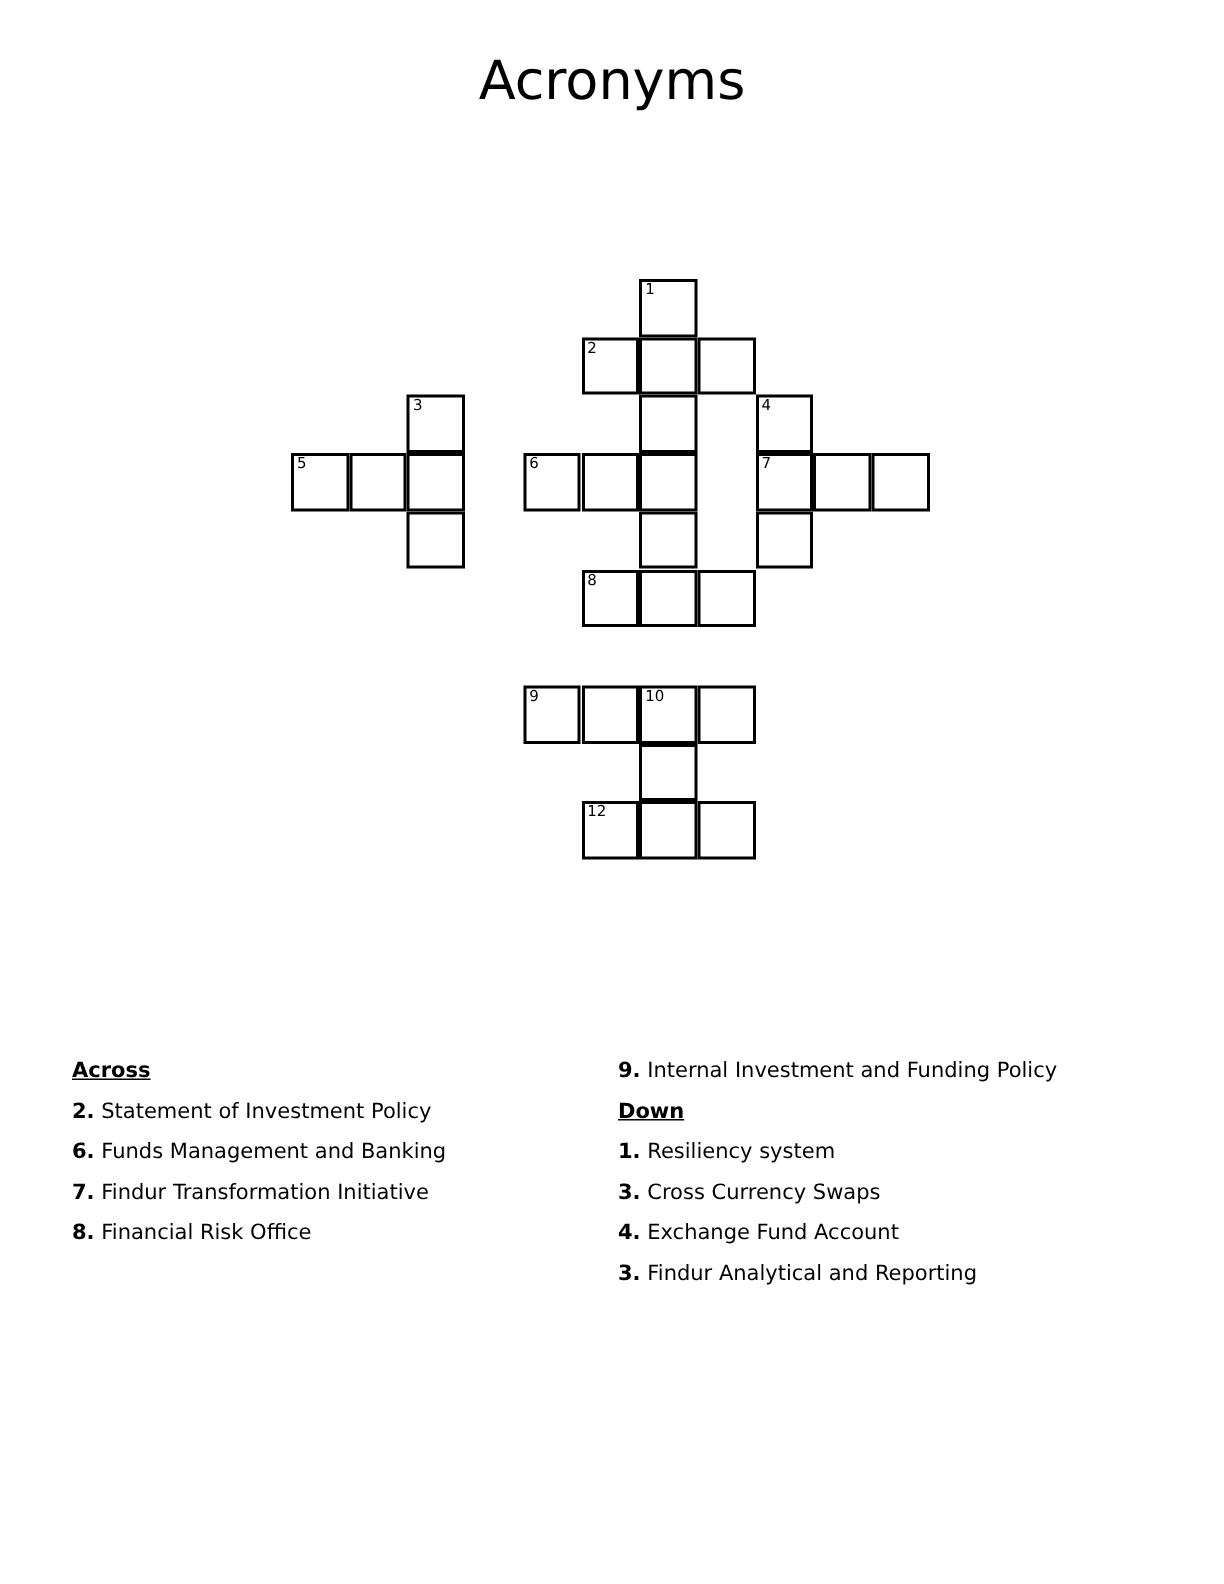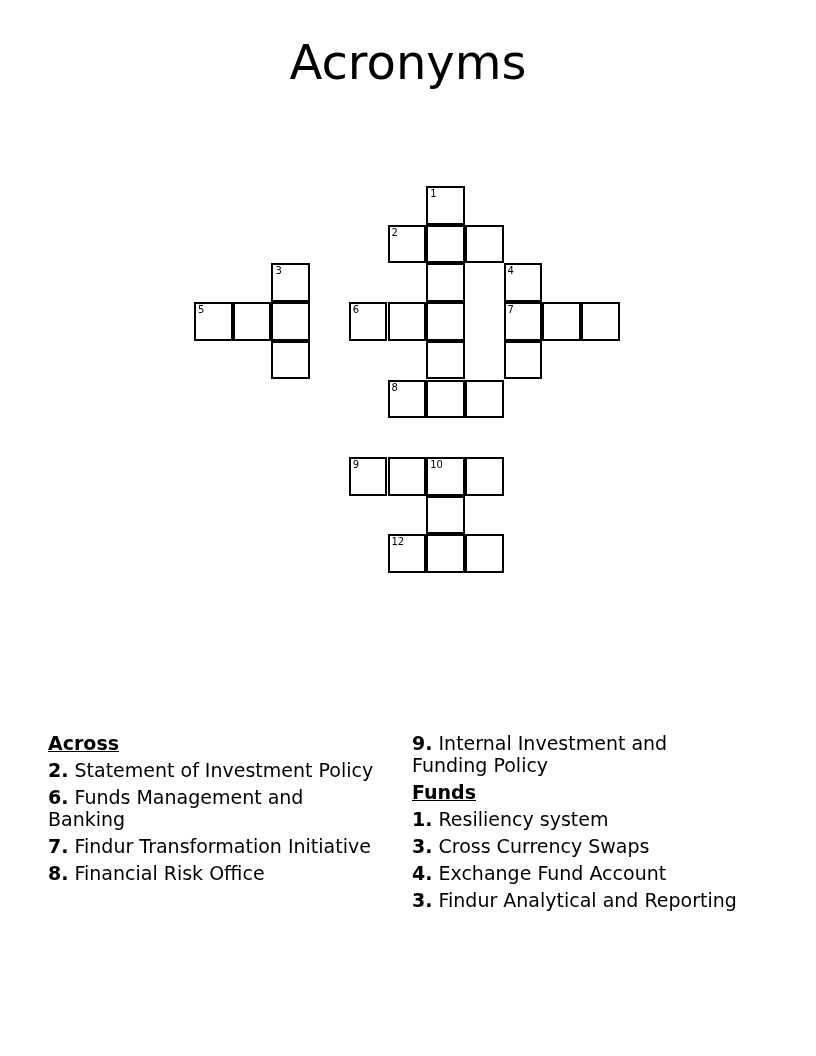--- a/index.html
+++ b/index.html
@@ -1,21 +1,21 @@
 <!DOCTYPE html>
 <html><head>
 <meta charset="utf-8">
 <style>
   html, body { margin:0; padding:0; background:#ffffff; }
   body { width:816px; height:1056px; position:relative; font-family:"DejaVu Sans", sans-serif; color:#000; overflow:hidden; }
-  .title { position:absolute; top:34px; left:0; width:816px; text-align:center; font-size:48px; font-weight:normal; letter-spacing:0px; }
+  .title { position:absolute; top:34px; left:0; width:816px; text-align:center; font-size:36px; font-weight:normal; letter-spacing:0px; }
   .grid { position:absolute; left:195px; top:187px; }
   .cell { position:absolute; width:38.7px; height:38.7px; box-sizing:border-box; border:2px solid #000; background:#fff; margin-left:-1px; margin-top:-1px; }
   .num { position:absolute; top:1px; left:2px; font-size:10px; line-height:10px; font-family:"DejaVu Sans", sans-serif; }
-  .clues { position:absolute; top:703px; font-size:19px; line-height:22px;margin-top:29px; }
+  .clues { position:absolute; top:703px; font-size:14px; line-height:22px; }
   .clues.left { left:48px; width:330px; }
   .clues.right { left:412px; width:330px; }
   .heading { font-weight:bold; text-decoration:underline; margin-bottom:5px; }
   .clue { margin-bottom:5px; }
   .clue b { font-weight:bold; }
 </style>
 </head>
 <body>
 
 <div class="title">Acronyms</div>
@@ -78,18 +78,18 @@
 <div class="clues left">
   <div class="heading">Across</div>
   <div class="clue"><b>2.</b> <span>Statement of Investment Policy</span></div>
   <div class="clue"><b>6.</b> <span>Funds Management and Banking</span></div>
   <div class="clue"><b>7.</b> <span>Findur Transformation Initiative</span></div>
   <div class="clue"><b>8.</b> <span>Financial Risk Office</span></div>
 </div>
 
 <div class="clues right">
   <div class="clue"><b>9.</b> <span>Internal Investment and Funding Policy</span></div>
-  <div class="heading">Funds</div>
+  <div class="heading">Down</div>
   <div class="clue"><b>1.</b> <span>Resiliency system</span></div>
   <div class="clue"><b>3.</b> <span>Cross Currency Swaps</span></div>
   <div class="clue"><b>4.</b> <span>Exchange Fund Account</span></div>
   <div class="clue"><b>3.</b> <span>Findur Analytical and Reporting</span></div>
 </div>
 
 </body></html>

